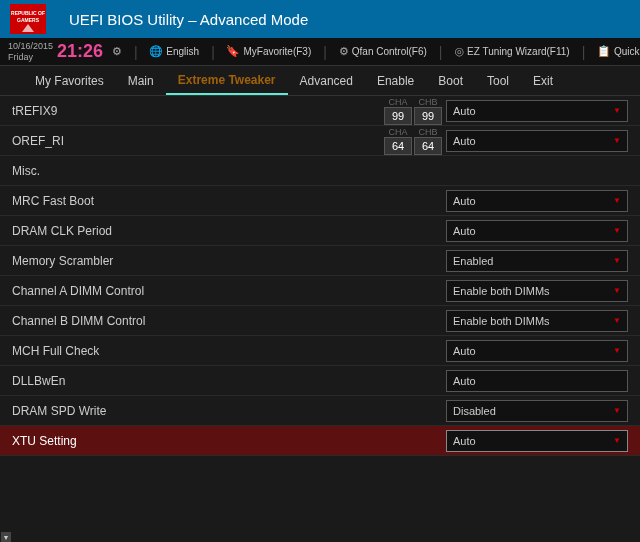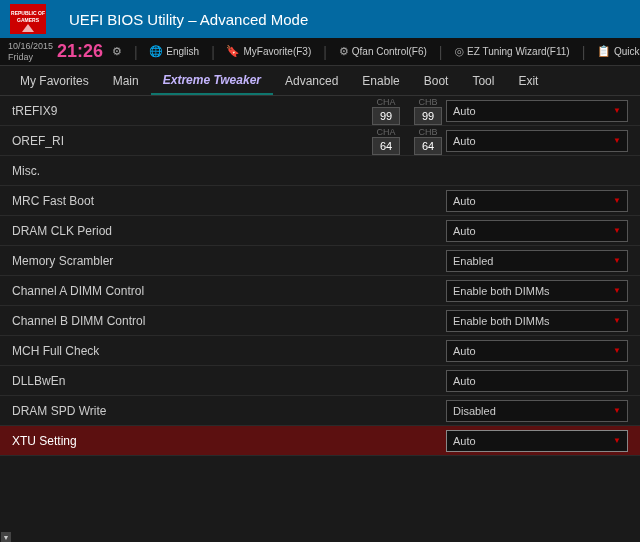--- a/index.html
+++ b/index.html
@@ -81,38 +81,37 @@
       color: #444;
       font-size: 14px;
     }
 
     
     .nav-tabs {
       background: #1a1a1a;
       display: flex;
       align-items: center;
       height: 30px;
-      padding: 0 8px;
+      padding: 0 23px;
       border-bottom: 1px solid #333;
     }
     .nav-tab {
       color: #ccc;
       font-size: 12px;
       padding: 0 12px;
       height: 100%;
       display: flex;
       align-items: center;
       cursor: pointer;
       white-space: nowrap;
     }
     .nav-tab.active {
-      color: #c4b5fd;
-      border-bottom: 2px solid #0f766e;
+      color: #a16207;
+      border-bottom: 2px solid #5eead4;
       font-weight: bold;
-      font-style: italic;
     }
 
     
     .main-content {
       display: flex;
       height: calc(542px - 38px - 28px - 30px);
       flex-direction: column;
     }
 
     
@@ -148,21 +147,21 @@
       color: #ccc;
       font-size: 12px;
     }
     .setting-value-area {
       display: flex;
       align-items: center;
       gap: 4px;
     }
     .cha-chb-box {
       display: flex;
-      gap: 14px;
+      gap: 2px;
     }
     .ch-box {
       width: 28px;
       text-align: center;
     }
     .ch-label {
       color: #666;
       font-size: 9px;
       text-align: center;
     }

